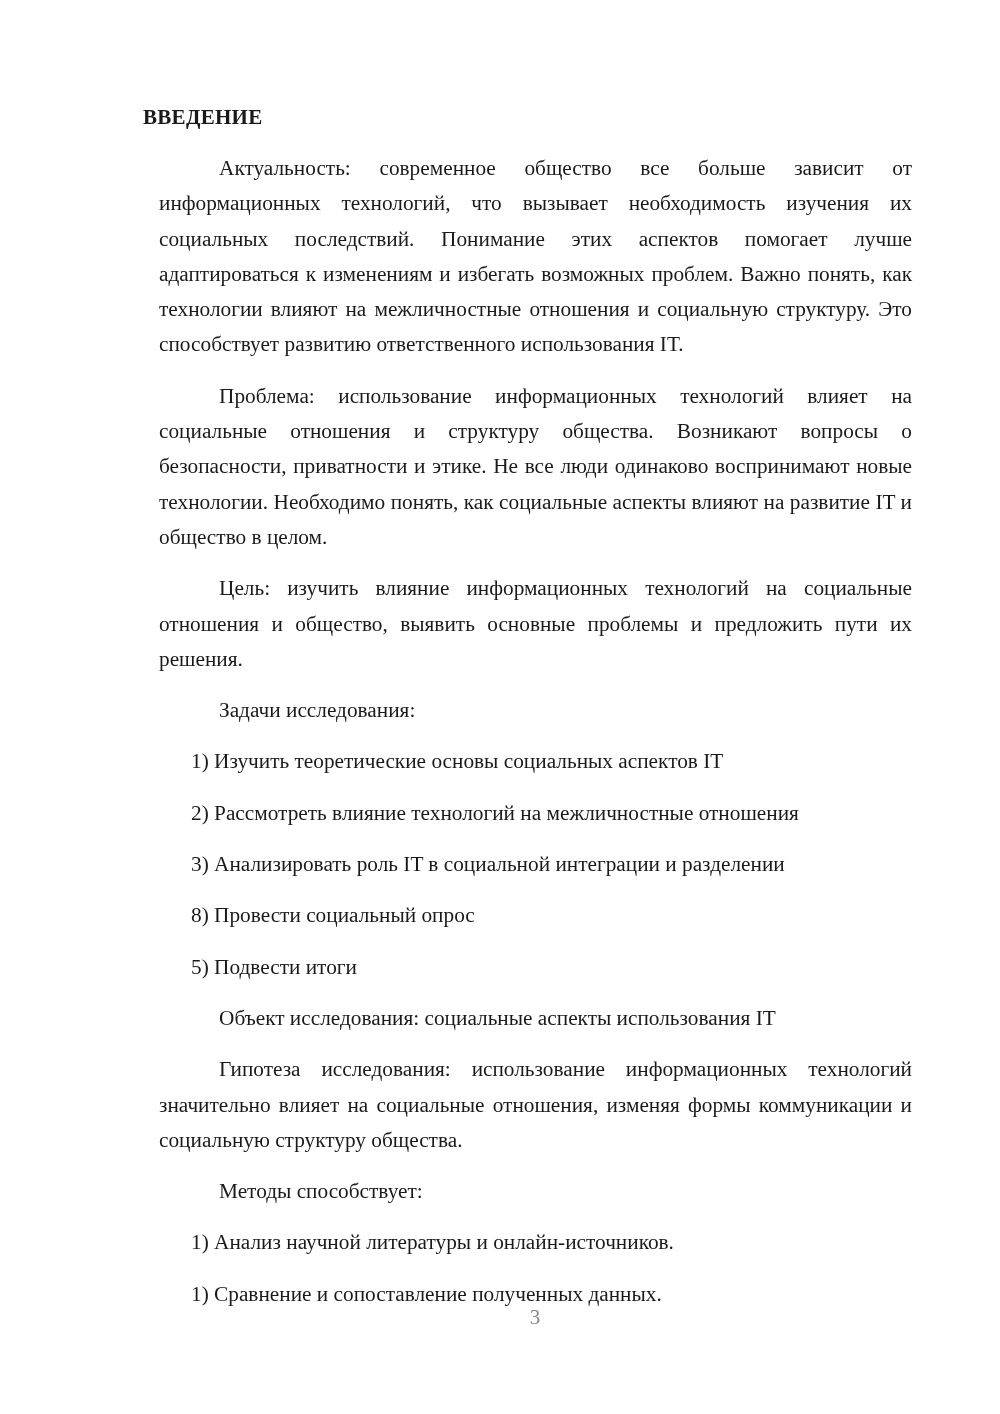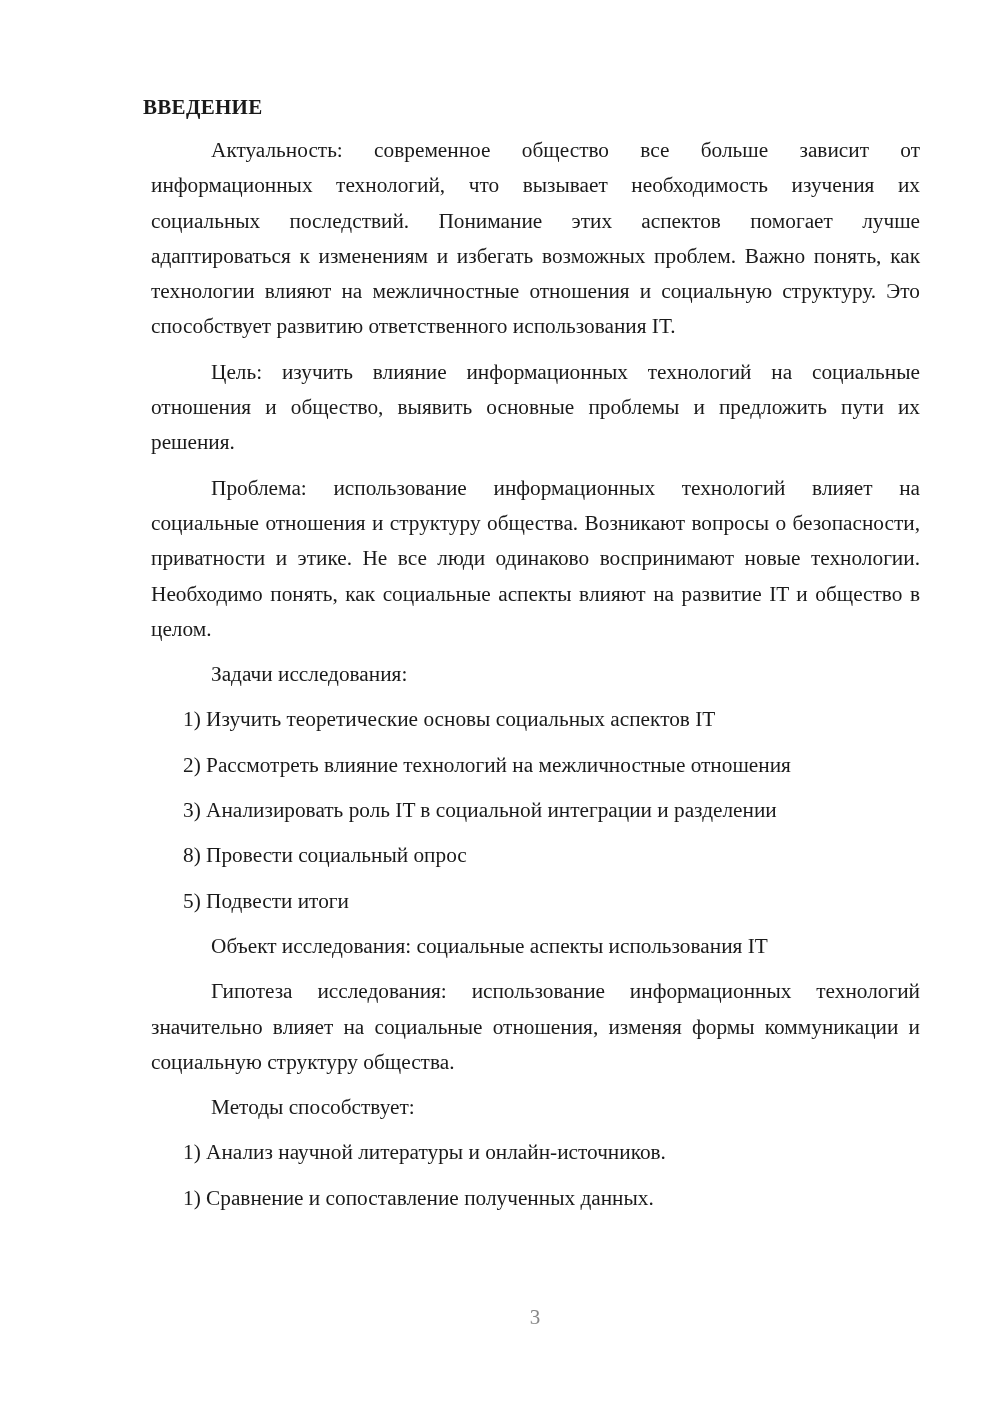--- a/index.html
+++ b/index.html
@@ -1,33 +1,33 @@
 <!DOCTYPE html>
 <html><head>
 <meta charset="utf-8">
 <style>
   html, body { margin:0; padding:0; background:#ffffff; }
   body { width:1000px; height:1414px; position:relative; overflow:hidden;
          font-family:"Liberation Serif", "DejaVu Serif", serif; color:#1a1a1a; }
-  .page { position:absolute; left:143px; top:90px; width:785px; }
+  .page { position:absolute; left:143px; top:100px; width:785px; }
   .title { text-align:center; font-weight:bold; font-size:21px; line-height:35px; margin:0 0 0 0; letter-spacing:0.3px; }
-  p { margin:8px; font-size:21.3px; line-height:35.3px; text-align:justify; text-align-last:left; }
+  p { margin:16px; font-size:21.3px; line-height:35.3px; text-align:justify; text-align-last:left; }
   .para { text-indent:60px; margin-bottom:10px; }
   .label { text-indent:60px; margin-bottom:10px;font-family:Liberation Serif, serif; }
   .item { padding-left:32px; margin-bottom:10px; text-align:center; }
   .pagenum { position:absolute; top:1305px; left:0; width:1070px; text-align:center; font-size:21px; color:#888888; }
 </style>
 </head>
 <body>
 
 <div class="page">
   <p class="title">ВВЕДЕНИЕ</p>
   <p class="para">Актуальность: современное общество все больше зависит от информационных технологий, что вызывает необходимость изучения их социальных последствий. Понимание этих аспектов помогает лучше адаптироваться к изменениям и избегать возможных проблем. Важно понять, как технологии влияют на межличностные отношения и социальную структуру. Это способствует развитию ответственного использования IT.</p>
+  <p class="para">Проблема: использование информационных технологий влияет на социальные отношения и структуру общества. Возникают вопросы о безопасности, приватности и этике. Не все люди одинаково воспринимают новые технологии. Необходимо понять, как социальные аспекты влияют на развитие IT и общество в целом.</p>
   <p class="para">Цель: изучить влияние информационных технологий на социальные отношения и общество, выявить основные проблемы и предложить пути их решения.</p>
-  <p class="para">Проблема: использование информационных технологий влияет на социальные отношения и структуру общества. Возникают вопросы о безопасности, приватности и этике. Не все люди одинаково воспринимают новые технологии. Необходимо понять, как социальные аспекты влияют на развитие IT и общество в целом.</p>
   <p class="label">Задачи исследования:</p>
   <div>
     <p class="item">1) Изучить теоретические основы социальных аспектов IT</p>
     <p class="item">2) Рассмотреть влияние технологий на межличностные отношения</p>
     <p class="item">3) Анализировать роль IT в социальной интеграции и разделении</p>
     <p class="item">8) Провести социальный опрос</p>
     <p class="item">5) Подвести итоги</p>
   </div>
   <p class="label">Объект исследования: социальные аспекты использования IT</p>
   <p class="para">Гипотеза исследования: использование информационных технологий значительно влияет на социальные отношения, изменяя формы коммуникации и социальную структуру общества.</p>

